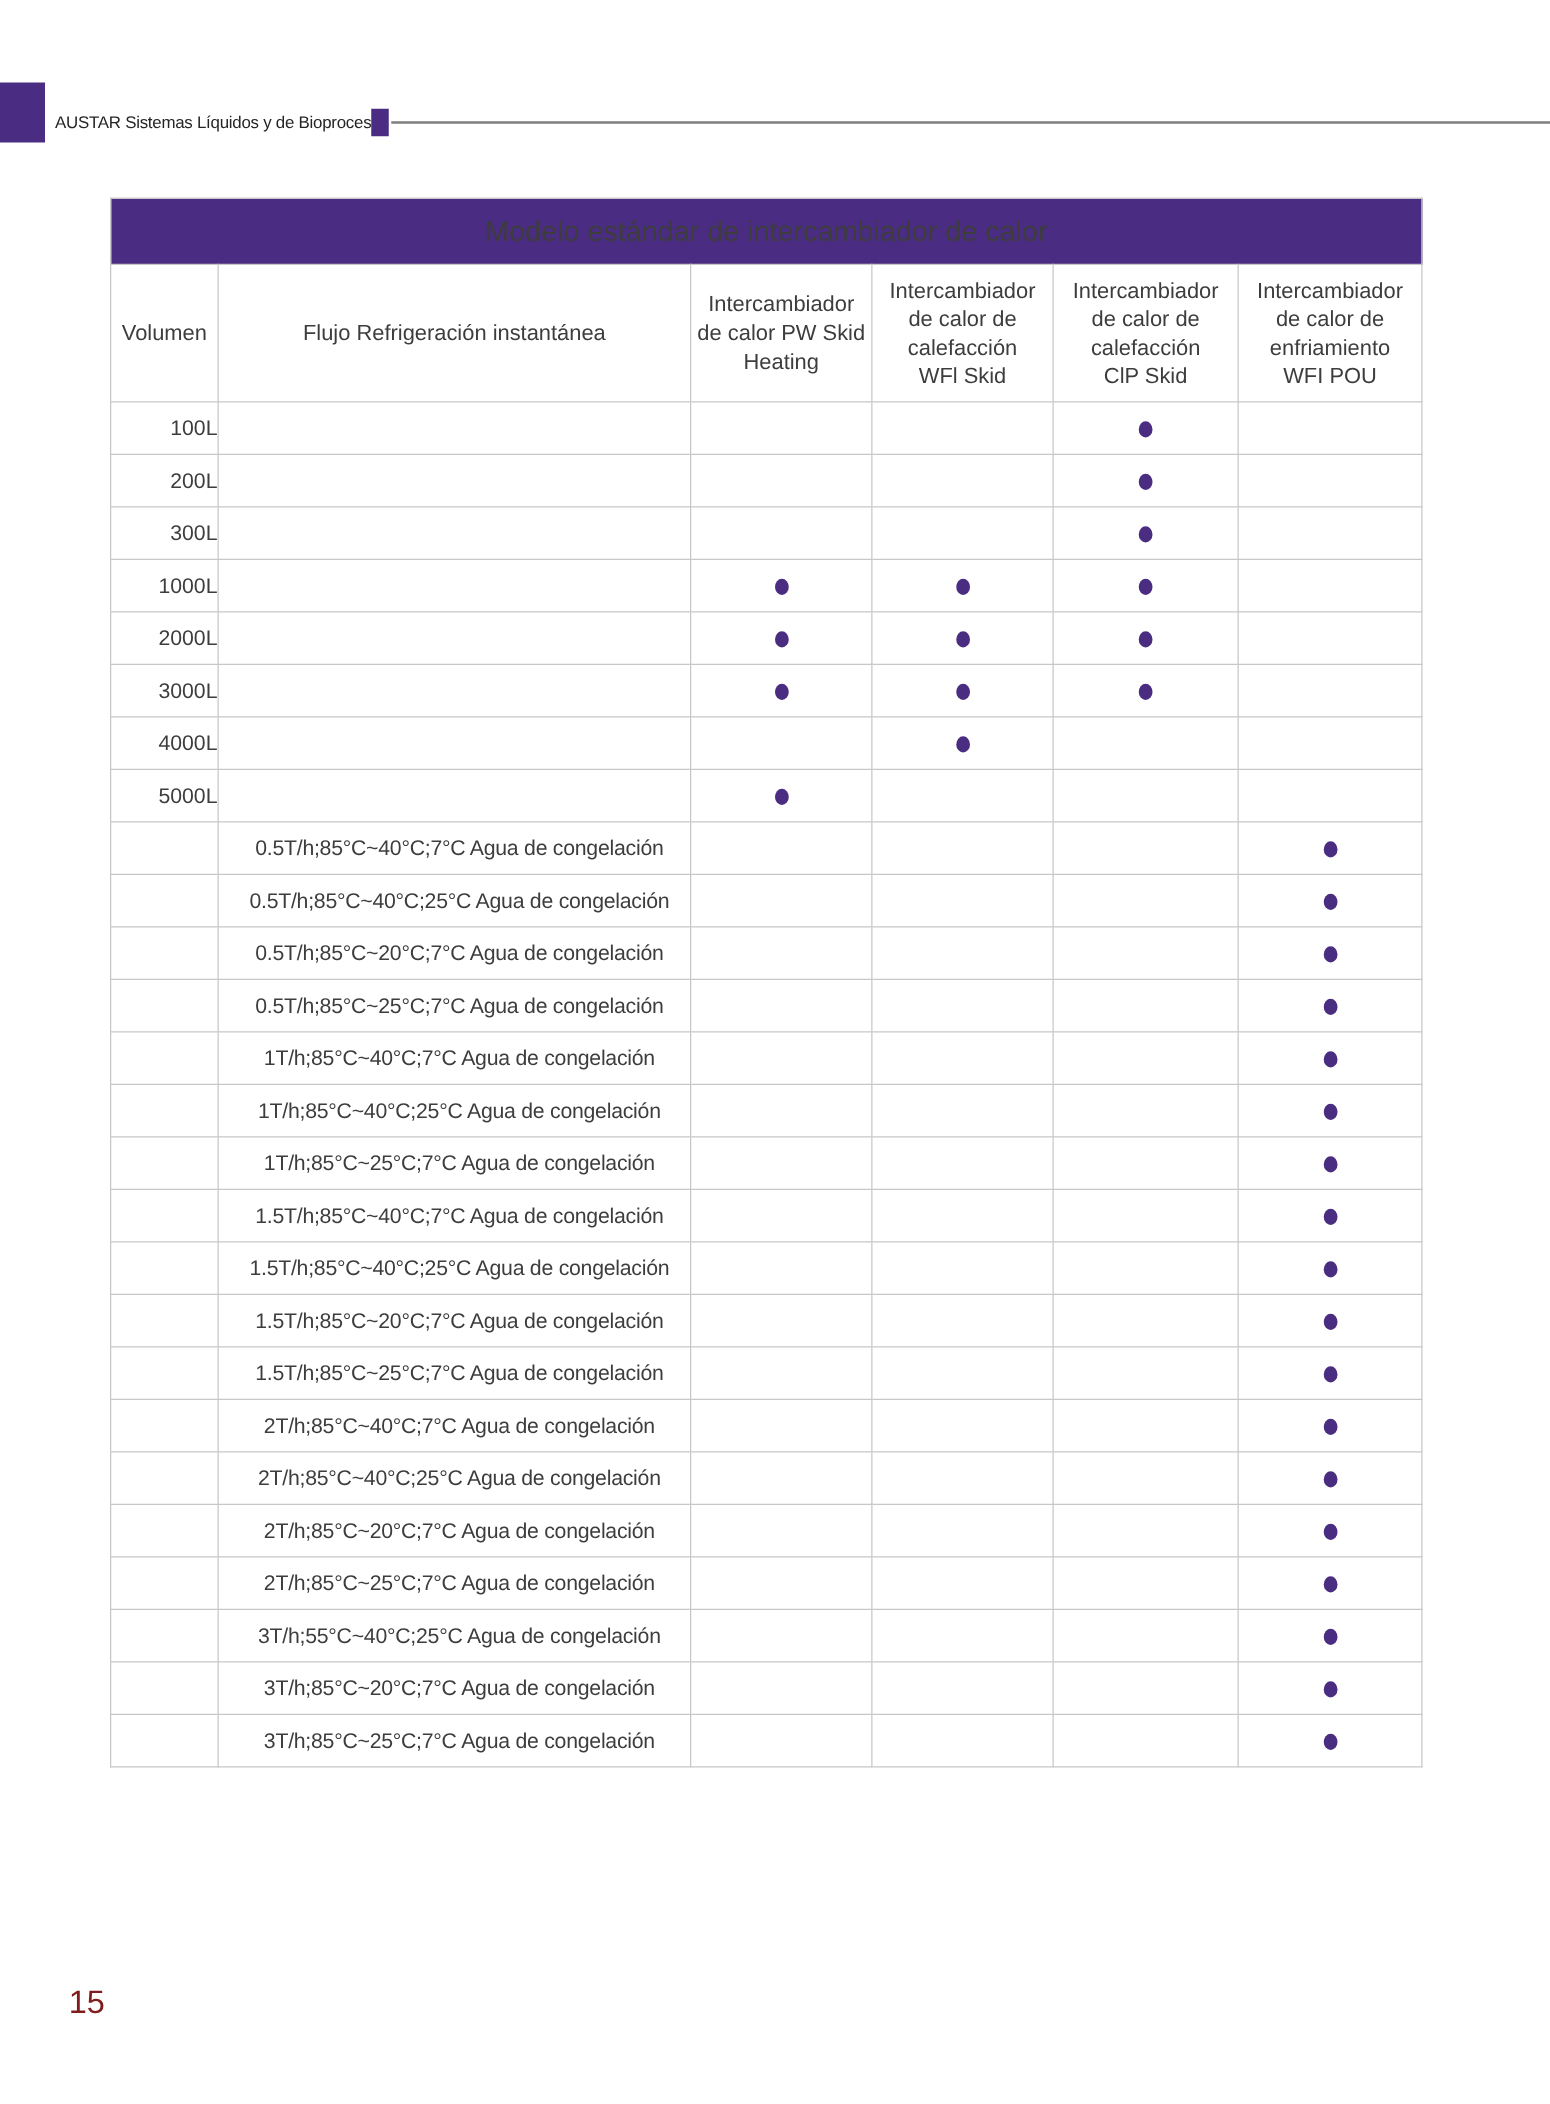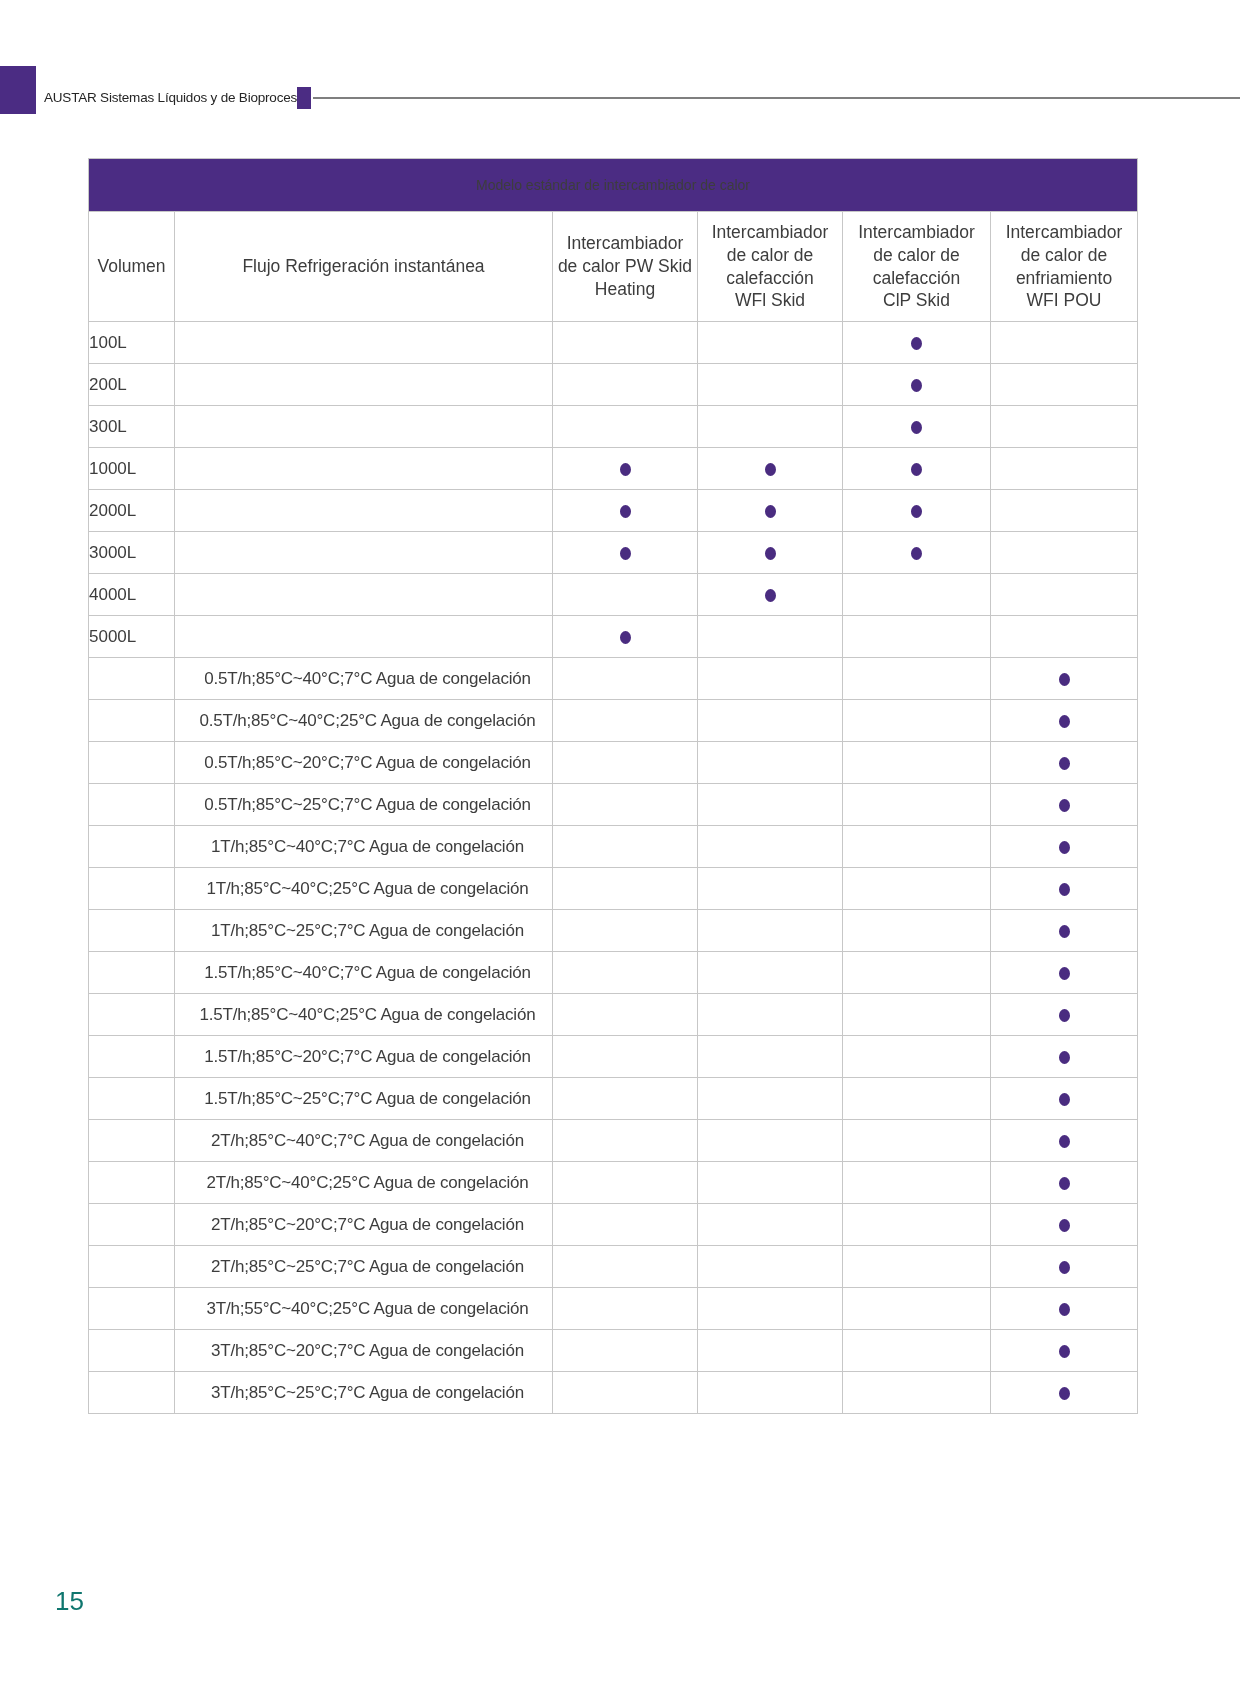--- a/index.html
+++ b/index.html
@@ -54,58 +54,58 @@
     border:1px solid var(--border);
     font-weight:normal;
     color:var(--text);
     vertical-align:middle;
   }
   th.title-bar{
     background:var(--purple);
     border:1px solid var(--purple);
     color:#ffffff;
     height:53px;
-    font-size:14px;
+    font-size:23px;
     text-align:center;
   }
   tr.colhead th{
     height:110px;
     font-size:17.5px;
     line-height:1.3;
     text-align:center;
     white-space:pre-line;
     background:#ffffff;
     padding:2px 2px;
   }
   tbody td{
     height:42px;
     font-size:17px;
     background:#ffffff;
   }
-  tbody td.vol{ text-align:left; }
+  tbody td.vol{ text-align:right; }
   tbody td.flujo{
     text-align:center;
     padding-left:8px;
     white-space:nowrap;
     overflow:hidden;
     letter-spacing:-0.2px;
   }
   tbody td.dotcell{ text-align:center; }
   .dot{
     display:inline-block;
     width:11px; height:13px;
     border-radius:50%;
     background:var(--dot);
     vertical-align:middle;
   }
 
   
   .page-number{
     position:absolute; left:55px; top:1586px;
-    font-size:26px; color:#0f766e;
+    font-size:26px; color:#7f1d1d;
   }
 </style>
 </head>
 <body>
 
 <div class="page">
 
   <div class="brand-square"></div>
   <div class="brand-name">AUSTAR Sistemas Líquidos y de Bioprocesos</div>
   <div class="brand-divider-square"></div>

